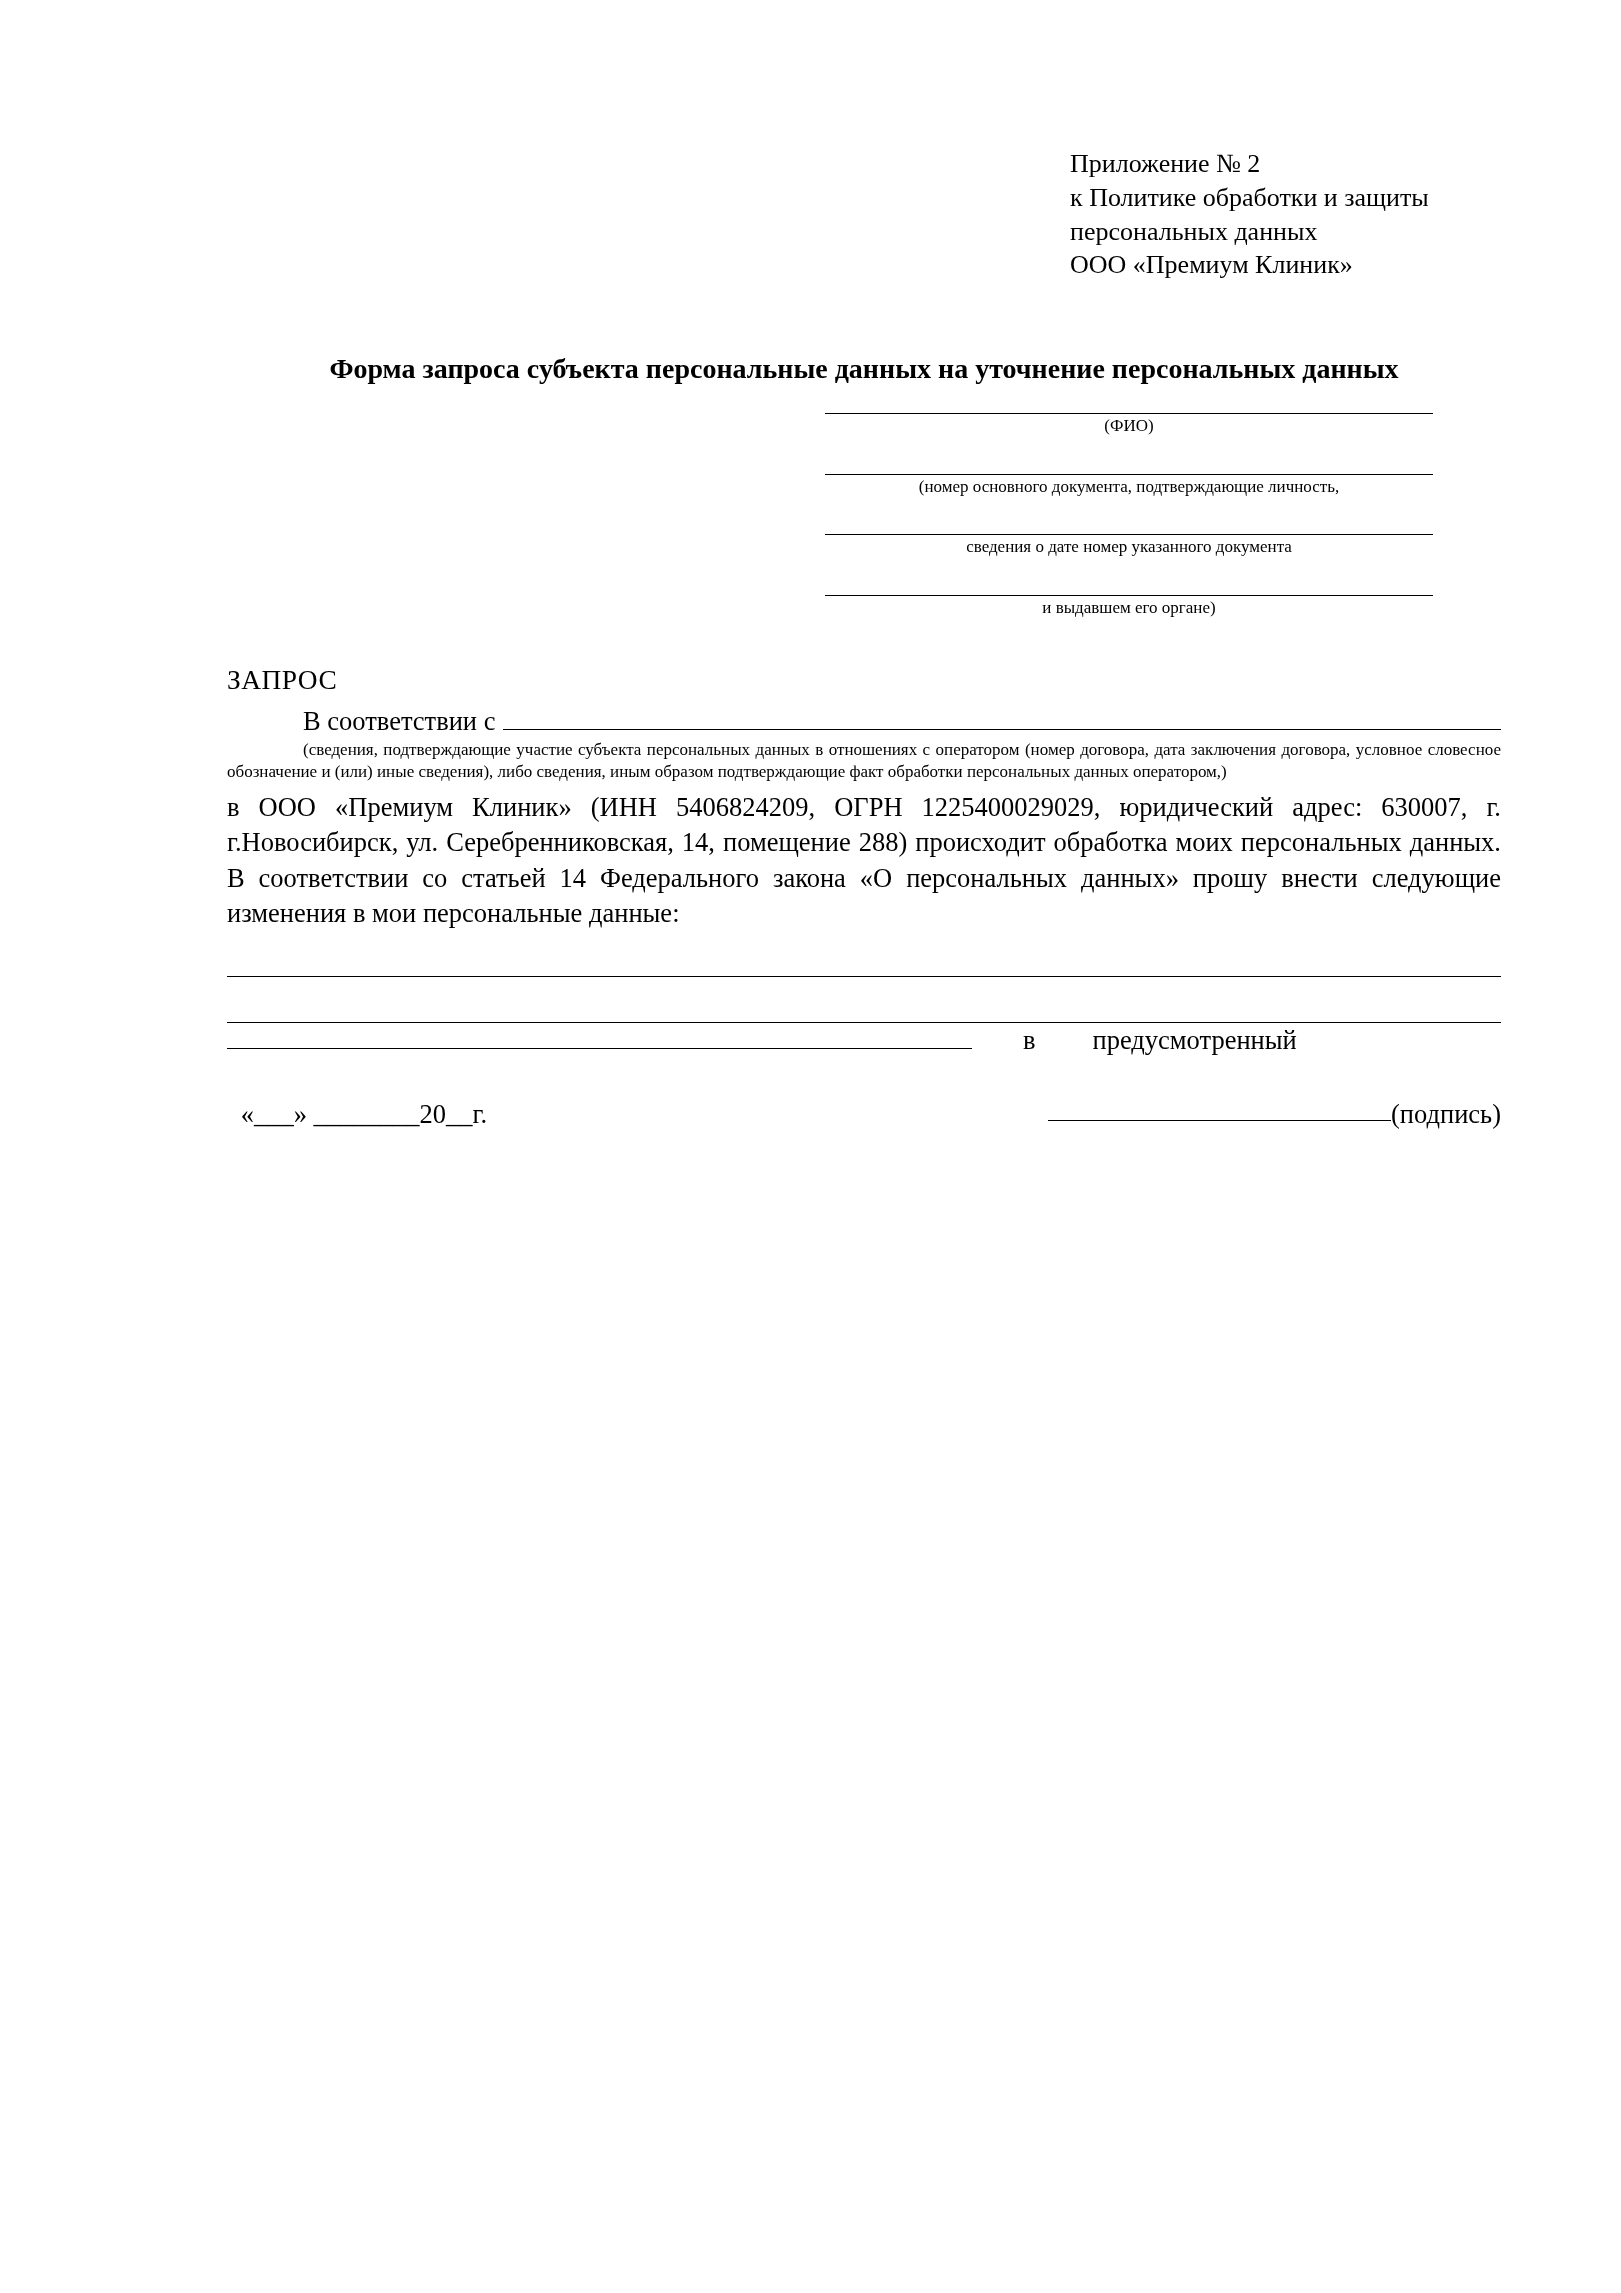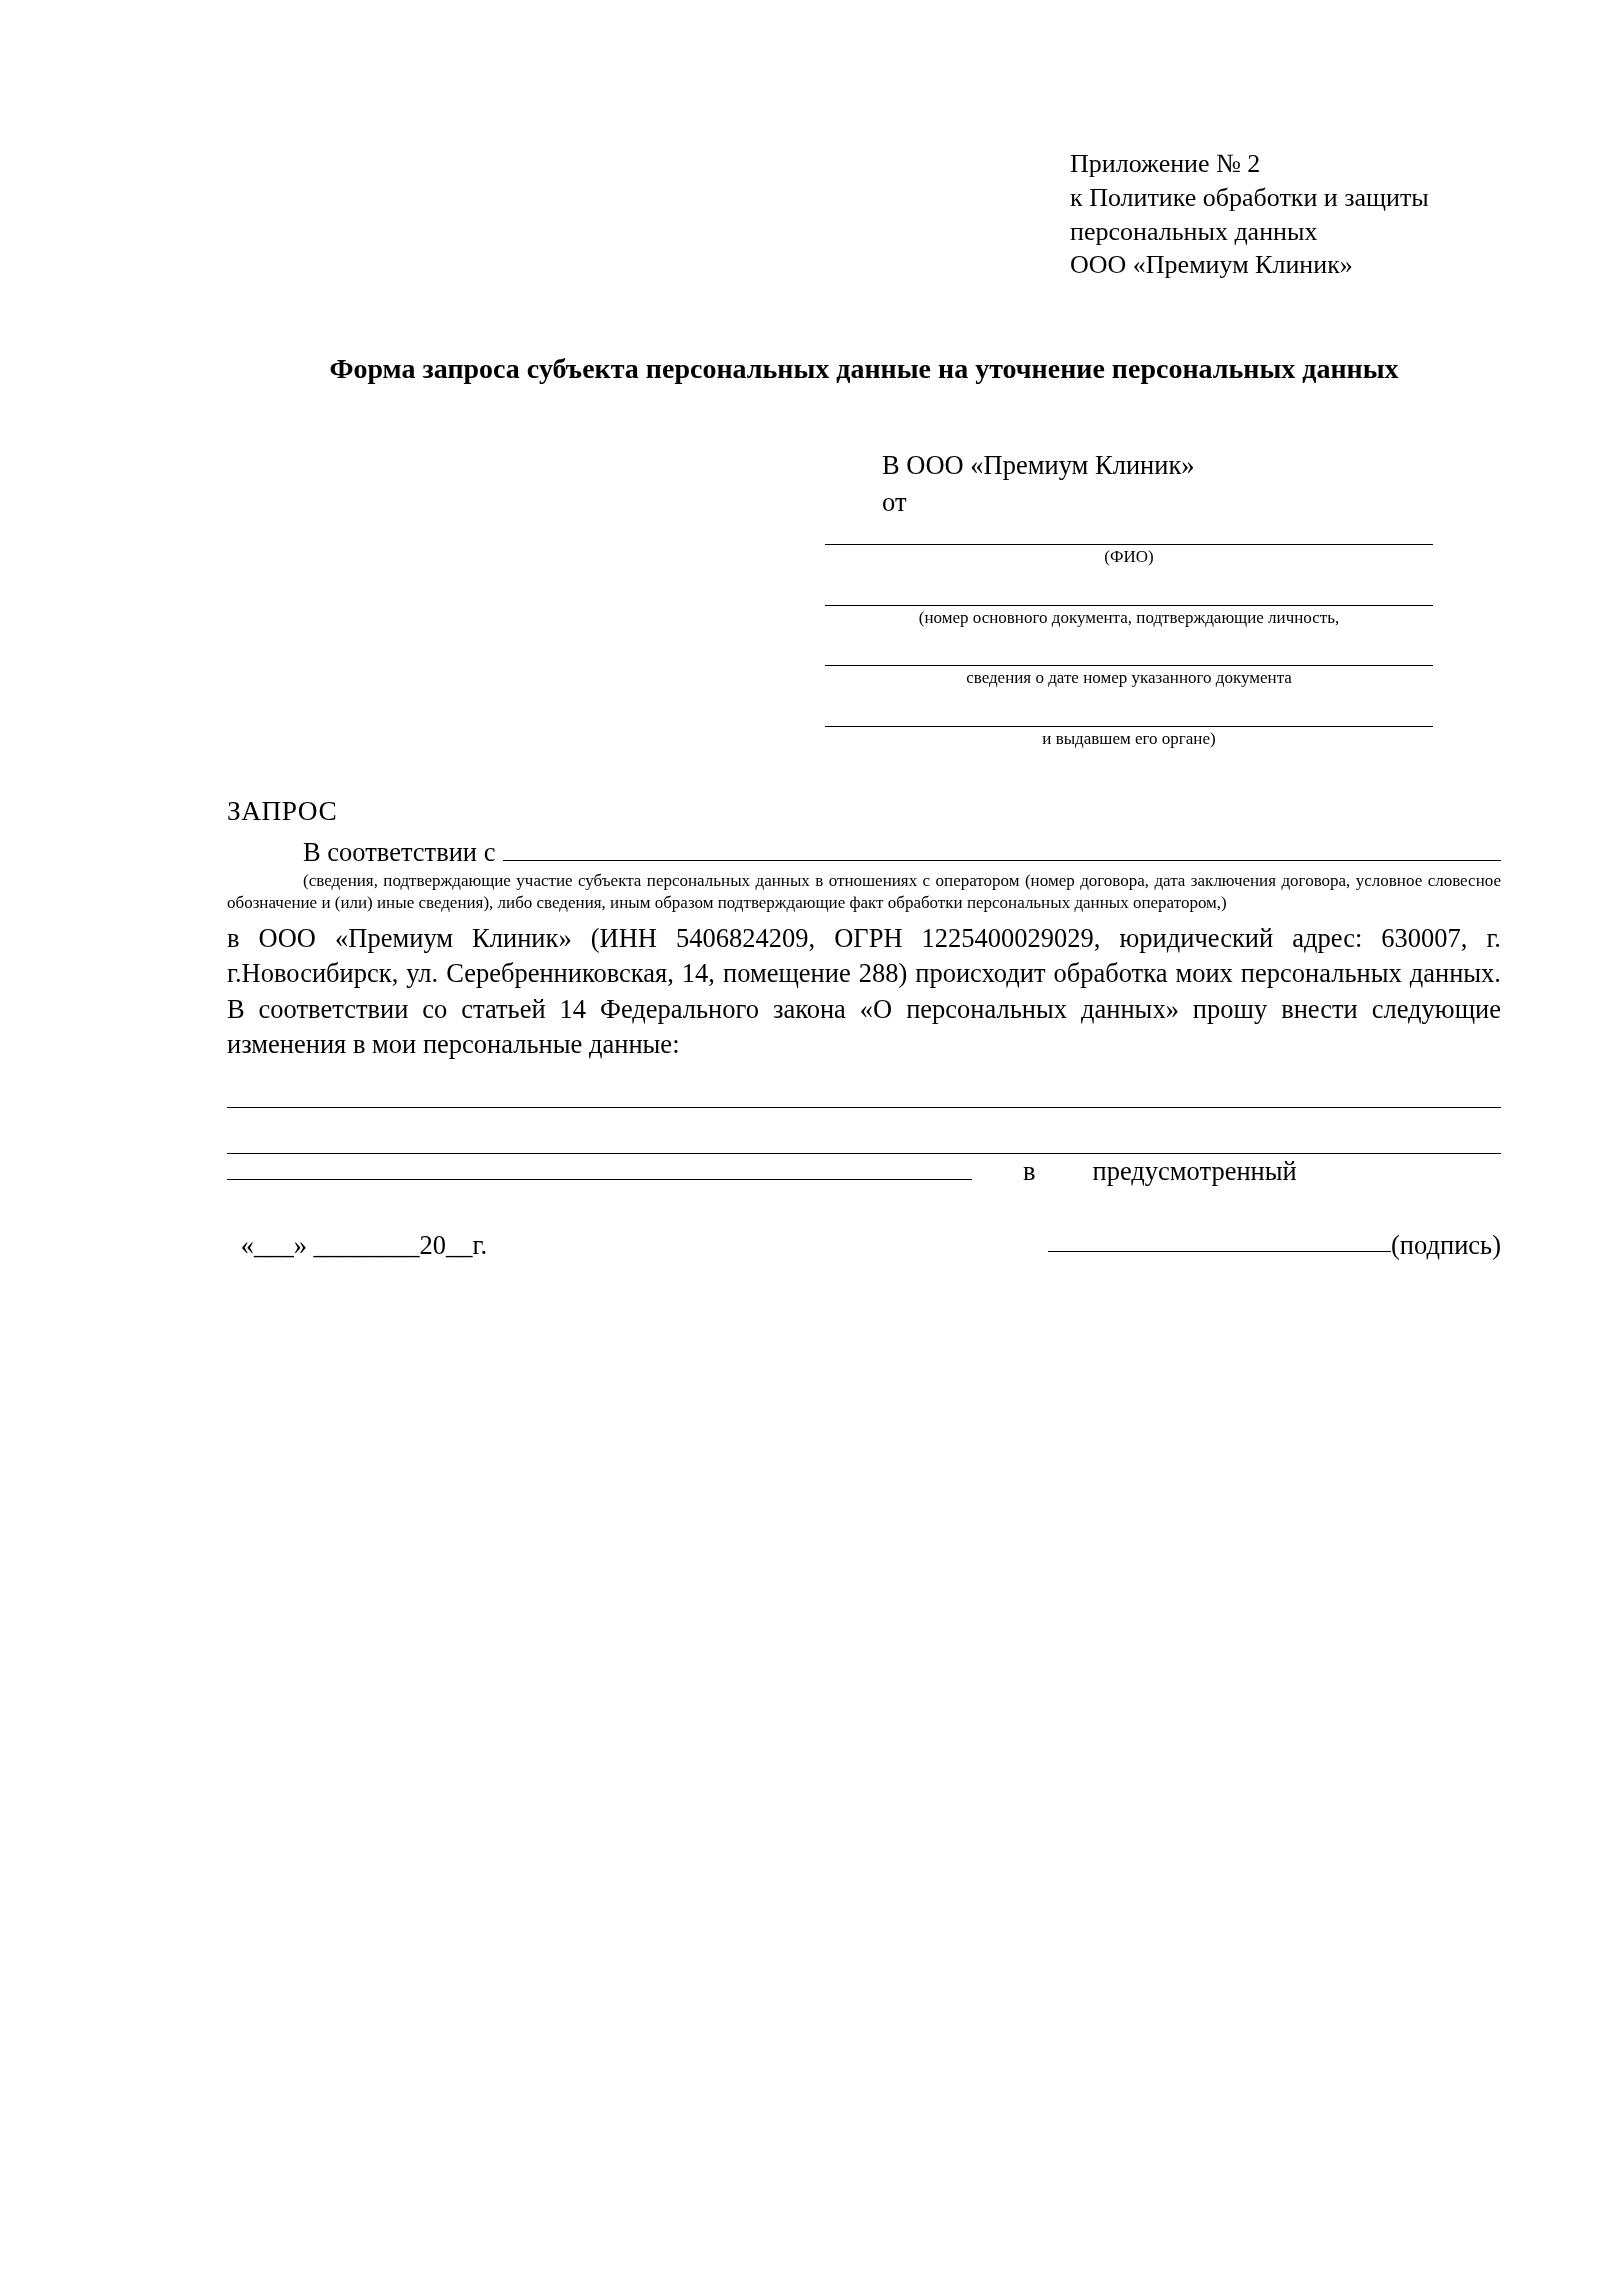--- a/index.html
+++ b/index.html
@@ -198,26 +198,22 @@
 <div class="page">
   <div class="content">
 
     <div class="header-block">
       <div>Приложение № 2</div>
       <div>к Политике обработки и защиты</div>
       <div>персональных данных</div>
       <div>ООО «Премиум Клиник»</div>
     </div>
 
-    <div class="doc-title">Форма запроса субъекта персональных данные на уточнение персональных данных</div>
-
-    <div class="addressee">
-      <div class="to-line">В ООО «Премиум Клиник»</div>
-      <div class="ot">от</div>
-    </div>
+    <div class="doc-title">Форма запроса субъекта персональные данных на уточнение персональных данных</div>
+
 
     <div class="fill-group">
       <div class="fill-line"></div>
       <div class="fill-caption">(ФИО)</div>
 
       <div class="gap-10"></div>
       <div class="fill-line"></div>
       <div class="fill-caption left-wide">(номер основного документа, подтверждающие личность,</div>
 
       <div class="gap-10"></div>

